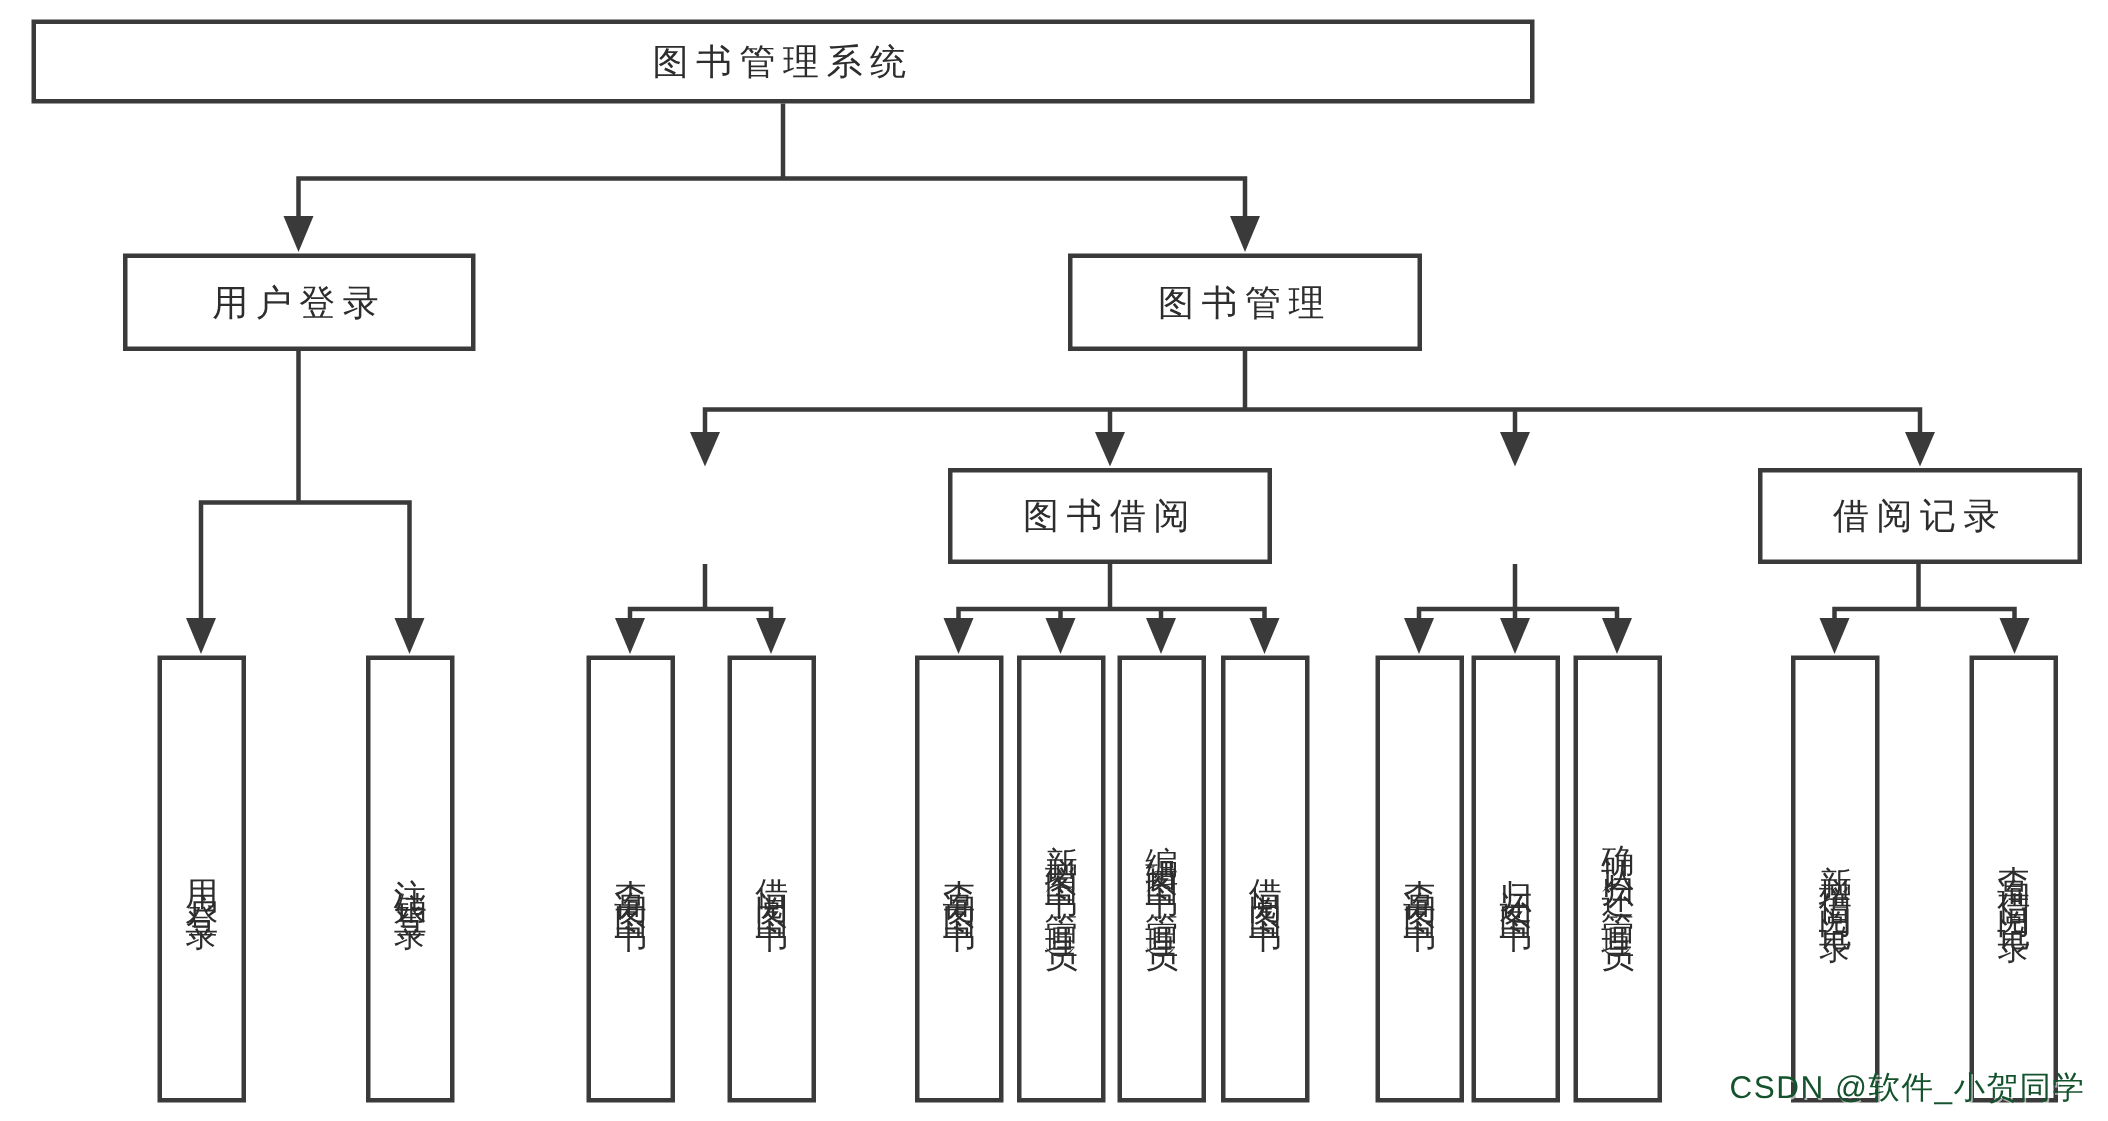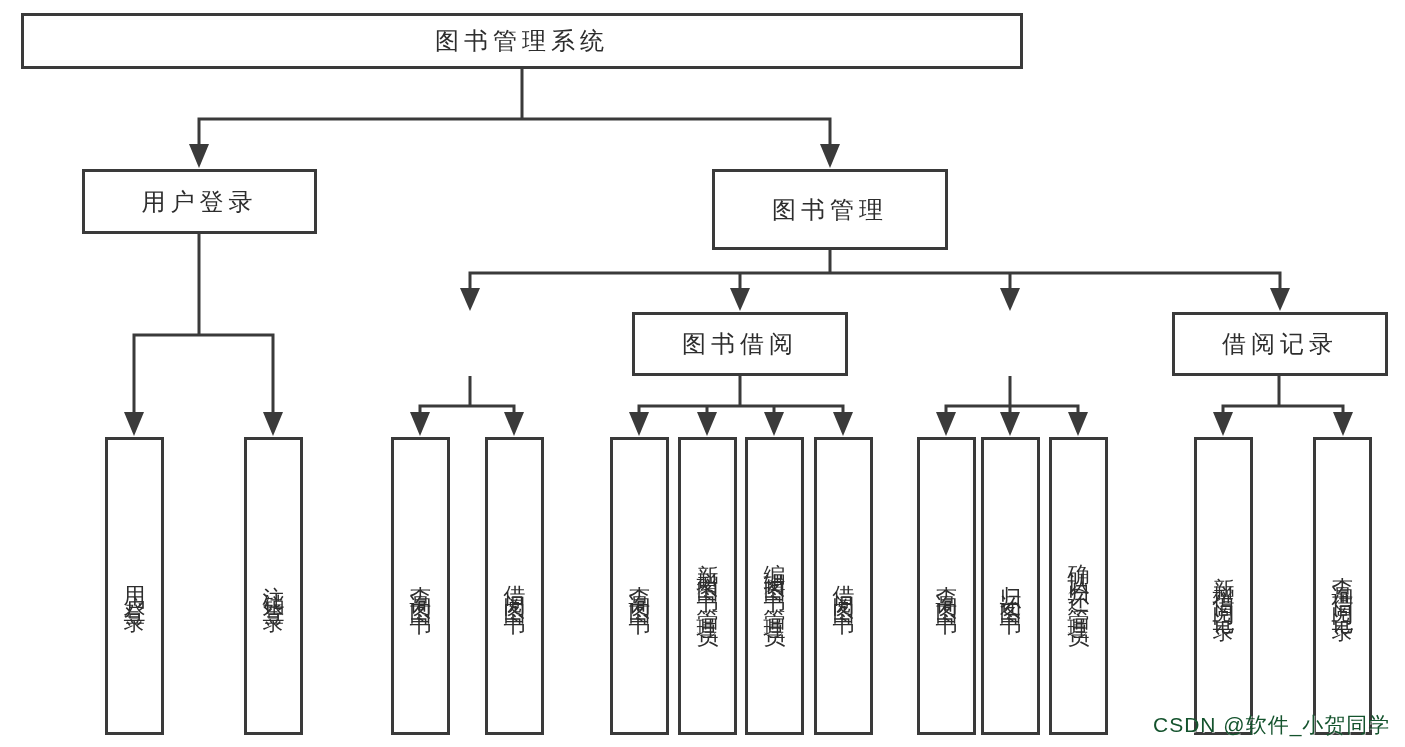--- a/index.html
+++ b/index.html
@@ -51,21 +51,21 @@
     writing-mode: vertical-rl;
     text-orientation: mixed;
     font-size: 22px;
     letter-spacing: 9px;
     line-height: 1;
     color: #2d2d2d;
     white-space: nowrap;
   }
   #root-node        { left: 21px;  top: 13px;  width: 1002px; height: 56px; }
   #node-user-login  { left: 82px;  top: 169px; width: 235px;  height: 65px; }
-  #node-book-mgmt   { left: 712px; top: 169px; width: 236px;  height: 81px; }
+  #node-book-mgmt   { left: 712px; top: 169px; width: 236px;  height: 65px; }
   #node-new-book    { left: 362px; top: 312px; width: 216px;  height: 64px; }
   #node-book-borrow { left: 632px; top: 312px; width: 216px;  height: 64px; }
   #node-cur-borrow  { left: 902px; top: 312px; width: 216px;  height: 64px; }
   #node-borrow-rec  { left: 1172px;top: 312px; width: 216px;  height: 64px; }
   #leaf-0  { left: 105px; }
   #leaf-1  { left: 244px; }
   #leaf-2  { left: 391px; }
   #leaf-3  { left: 485px; }
   #leaf-4  { left: 610px; }
   #leaf-5  { left: 678px; }

